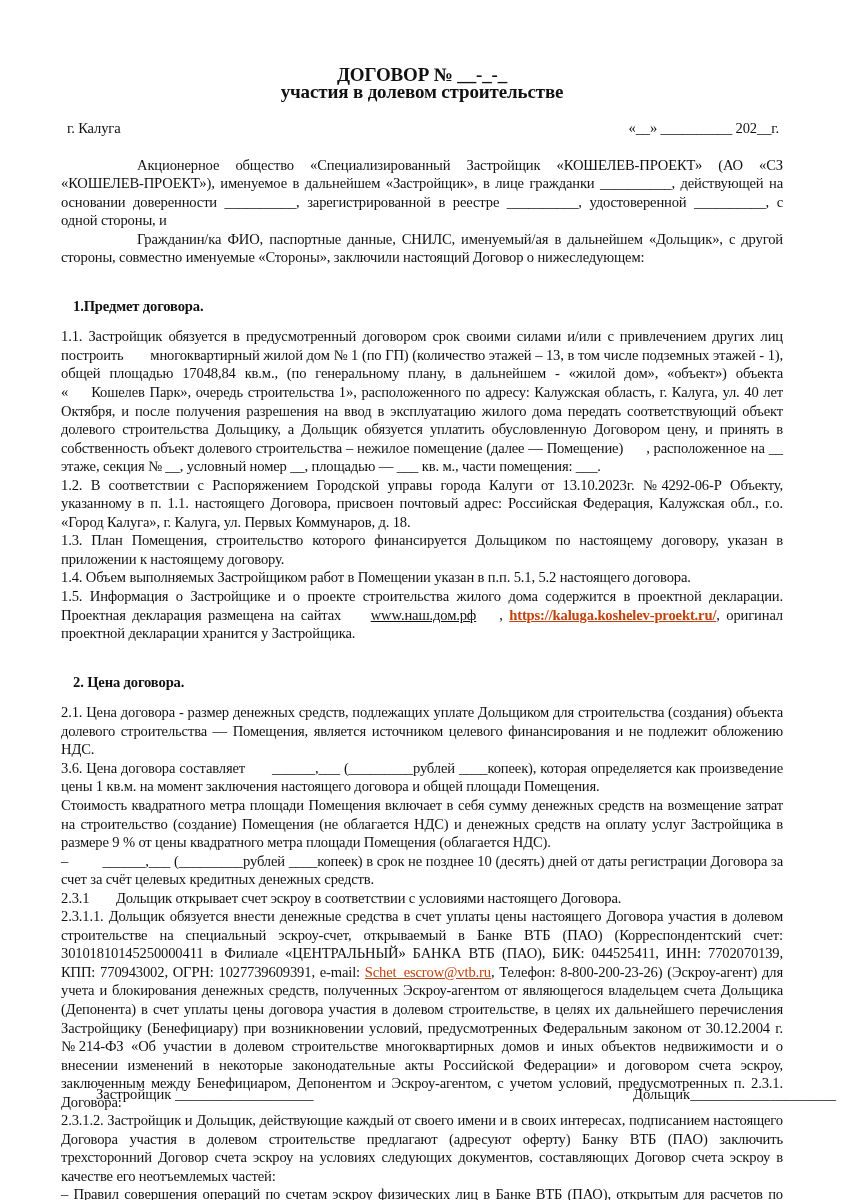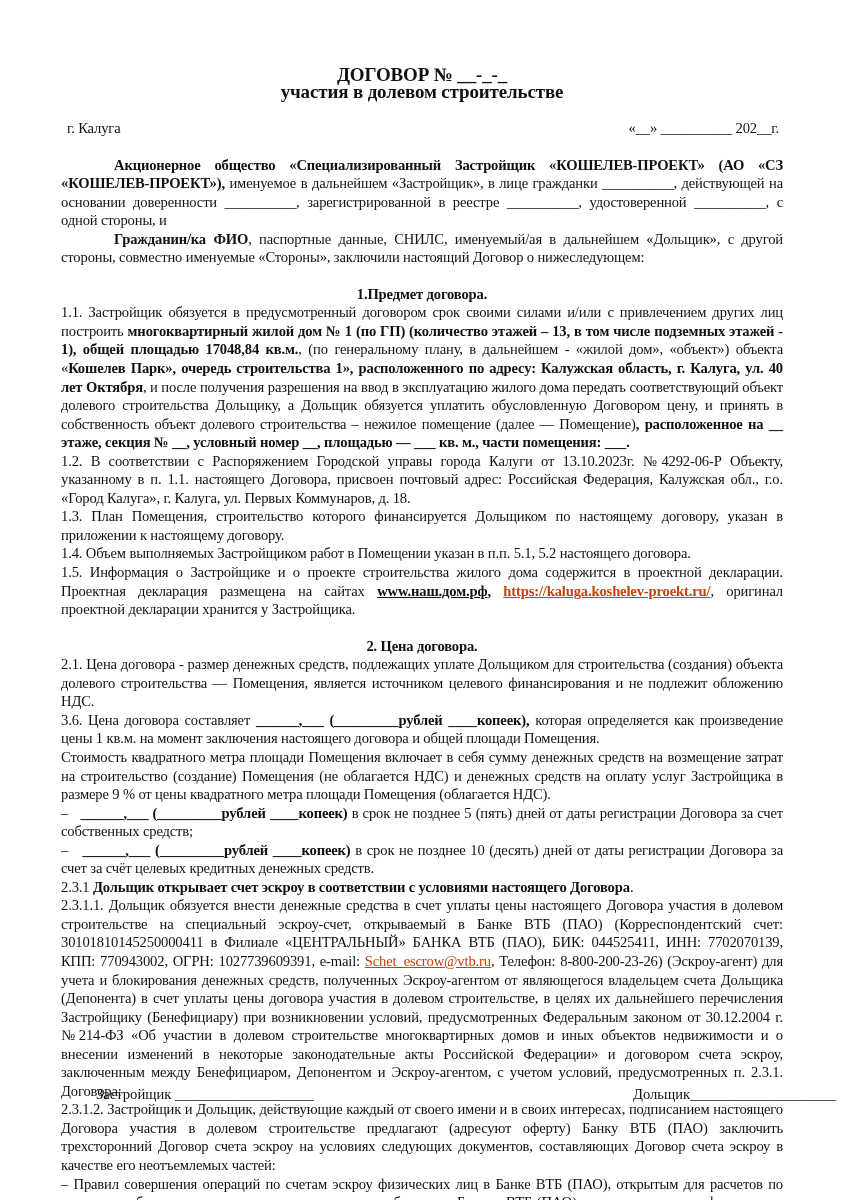--- a/index.html
+++ b/index.html
@@ -4,22 +4,22 @@
 <style>
   html, body { margin:0; padding:0; background:#ffffff; }
   body { width:849px; height:1200px; overflow:hidden; position:relative;
          font-family:"Liberation Serif", serif; color:#111; }
   .page { position:absolute; left:61px; top:66px; width:722px;
           font-size:14.6px; line-height:18.55px; letter-spacing:-0.15px; }
   .title { text-align:center; font-weight:bold; font-size:19px; line-height:17px; }
   .row { display:flex; justify-content:space-between;text-align:center; }
   p { margin:0; text-align:justify; }
   .ind { text-indent:53px; }
-  .h { text-align:center; font-weight:bold; margin:0; }
-  b { font-weight:bold; }
+  .h { text-align:left; font-weight:bold; margin:12px; }
+  b { font-weight:normal;margin-left:23px; }
   a { color:#c2410c; text-decoration:underline; }
   .u { text-decoration:underline; }
   .sig { position:absolute; top:1086px; font-size:14.6px;margin-left:35px; }
 </style>
 </head>
 <body>
 
 <div class="page">
   <div class="title">ДОГОВОР № __-_-_</div>
   <div class="title">участия в долевом строительстве</div>
@@ -39,21 +39,20 @@
   <p>1.2. В соответствии с Распоряжением Городской управы города Калуги от 13.10.2023г. №4292-06-Р Объекту, указанному в п. 1.1. настоящего Договора, присвоен почтовый адрес: Российская Федерация, Калужская обл., г.о. «Город Калуга», г. Калуга, ул. Первых Коммунаров, д. 18.</p>
   <p>1.3. План Помещения, строительство которого финансируется Дольщиком по настоящему договору, указан в приложении к настоящему договору.</p>
   <p>1.4. Объем выполняемых Застройщиком работ в Помещении указан в п.п. 5.1, 5.2 настоящего договора.</p>
   <p><span>1.5. Информация о Застройщике и о проекте строительства жилого дома содержится в проектной декларации. Проектная декларация размещена на сайтах </span><b class="u">www.наш.дом.рф</b><b>, </b><a style="font-weight:bold">https://kaluga.koshelev-proekt.ru/</a><span>, оригинал проектной декларации хранится у Застройщика.</span></p>
   <div style="height:18px"></div>
 
   <div class="h">2. Цена договора.</div>
   <p>2.1. Цена договора - размер денежных средств, подлежащих уплате Дольщиком для строительства (создания) объекта долевого строительства — Помещения, является источником целевого финансирования и не подлежит обложению НДС.</p>
   <p><span>3.6. Цена договора составляет </span><b>______,___ (_________рублей ____копеек),</b><span> которая определяется как произведение цены 1 кв.м. на момент заключения настоящего договора и общей площади Помещения.</span></p>
   <p>Стоимость квадратного метра площади Помещения включает в себя сумму денежных средств на возмещение затрат на строительство (создание) Помещения (не облагается НДС) и денежных средств на оплату услуг Застройщика в размере 9 % от цены квадратного метра площади Помещения (облагается НДС).</p>
-  <p><span style="white-space:pre">–   </span><b>______,___ (_________рублей ____копеек)</b><span> в срок не позднее 5 (пять) дней от даты регистрации Договора за счет собственных средств;</span></p>
   <p><span style="white-space:pre">–   </span><b>______,___ (_________рублей ____копеек)</b><span> в срок не позднее 10 (десять) дней от даты регистрации Договора за счет за счёт целевых кредитных денежных средств.</span></p>
   <p><span>2.3.1 </span><b>Дольщик открывает счет эскроу в соответствии с условиями настоящего Договора</b><span>.</span></p>
   <p><span>2.3.1.1. Дольщик обязуется внести денежные средства в счет уплаты цены настоящего Договора участия в долевом строительстве на специальный эскроу-счет, открываемый в Банке ВТБ (ПАО) (Корреспондентский счет: 30101810145250000411 в Филиале «ЦЕНТРАЛЬНЫЙ» БАНКА ВТБ (ПАО), БИК: 044525411, ИНН: 7702070139, КПП: 770943002, ОГРН: 1027739609391, e-mail: </span><a>Schet_escrow@vtb.ru</a><span>, Телефон: 8-800-200-23-26) (Эскроу-агент)  для учета и блокирования денежных средств, полученных Эскроу-агентом от являющегося владельцем счета Дольщика (Депонента) в счет уплаты цены договора участия в долевом строительстве, в целях их дальнейшего перечисления Застройщику (Бенефициару) при возникновении условий, предусмотренных Федеральным законом от 30.12.2004 г. №214-ФЗ «Об участии в долевом строительстве многоквартирных домов и иных объектов недвижимости и о внесении изменений в некоторые законодательные акты Российской Федерации» и договором счета эскроу, заключенным между Бенефициаром, Депонентом и Эскроу-агентом, с учетом условий, предусмотренных п. 2.3.1. Договора:</span></p>
   <p>2.3.1.2. Застройщик и Дольщик, действующие каждый от своего имени и в своих интересах, подписанием настоящего Договора участия в долевом строительстве предлагают (адресуют оферту) Банку ВТБ (ПАО) заключить трехсторонний Договор счета эскроу на условиях следующих документов, составляющих Договор счета эскроу в качестве его неотъемлемых частей:</p>
   <p><span>– Правил совершения операций по счетам эскроу физических лиц в Банке ВТБ (ПАО), открытым для расчетов по договорам об участии в долевом строительстве, разработанных Банком ВТБ (ПАО) и размещенных на официальном интернет-сайте Банка ВТБ (ПАО) по адресу </span></p>
 
 </div>
 
 <div class="sig" style="left:61px">Застройщик ___________________</div>
 <div class="sig" style="left:598px">Дольщик____________________</div>

